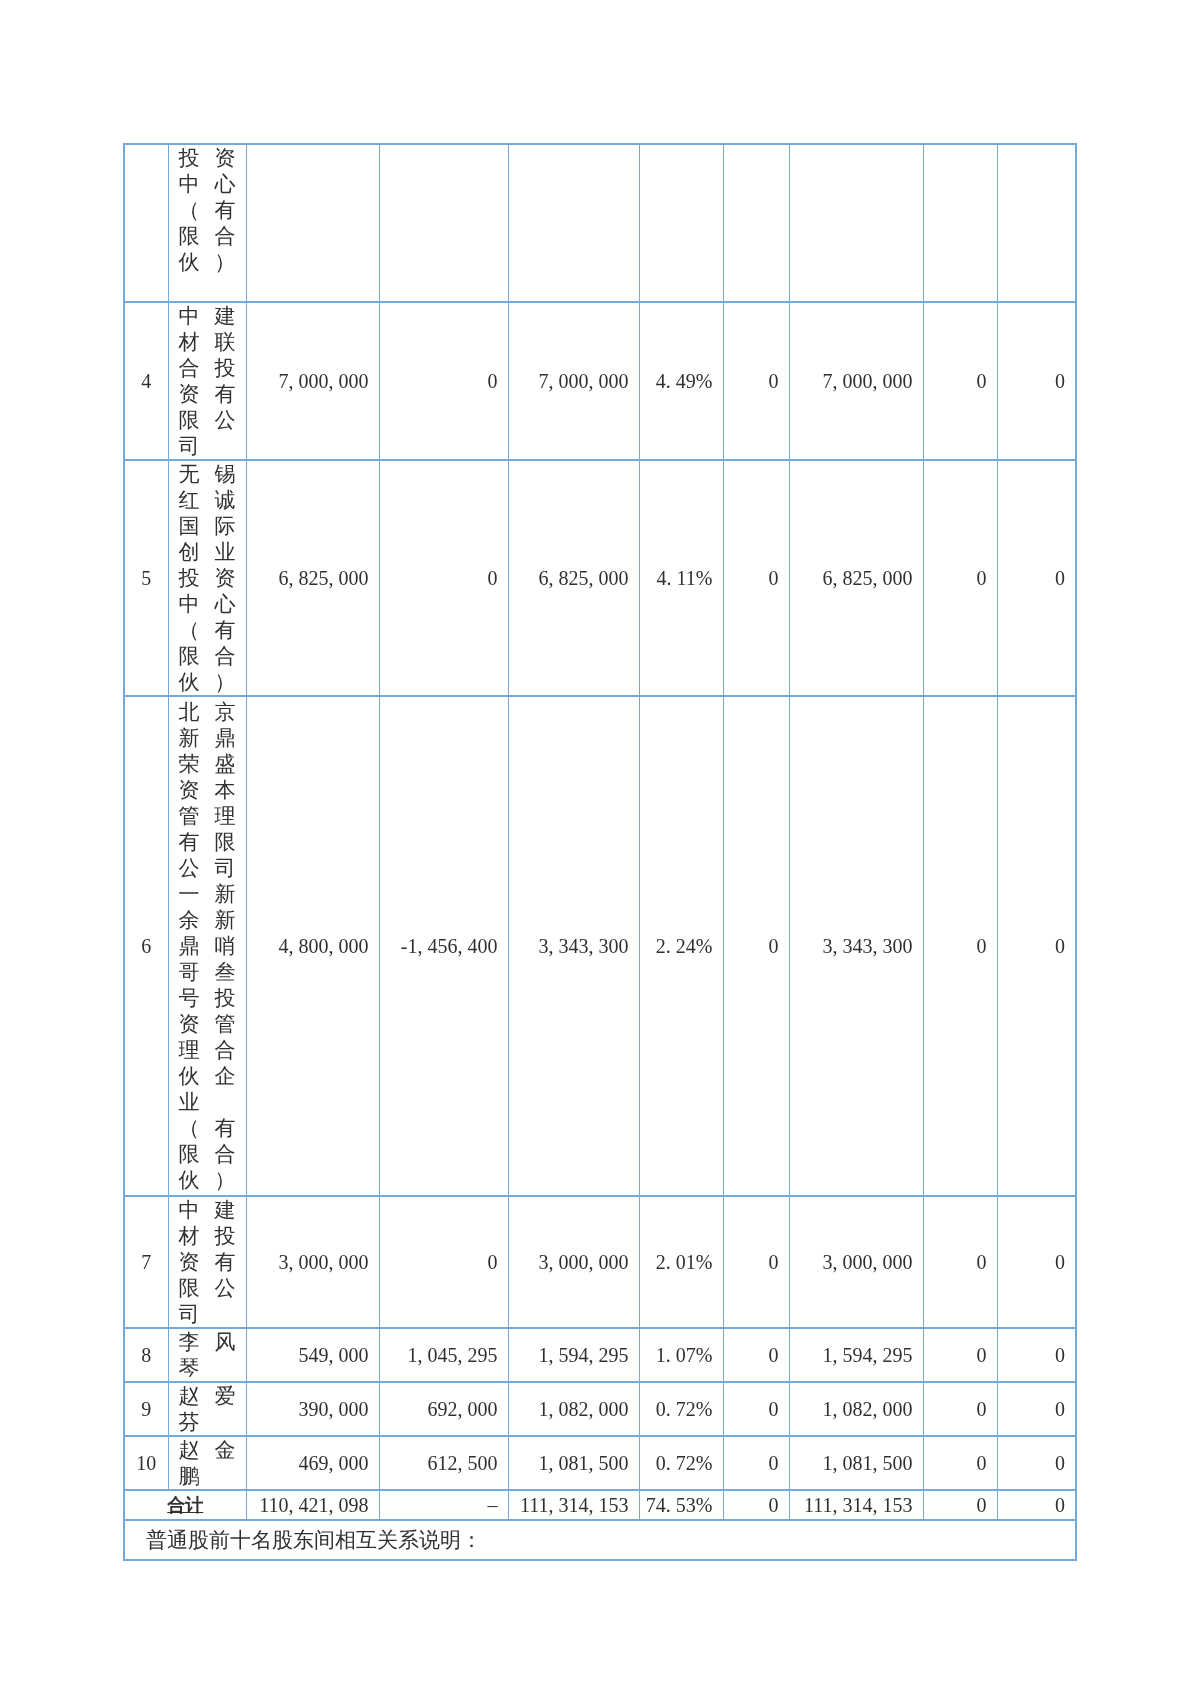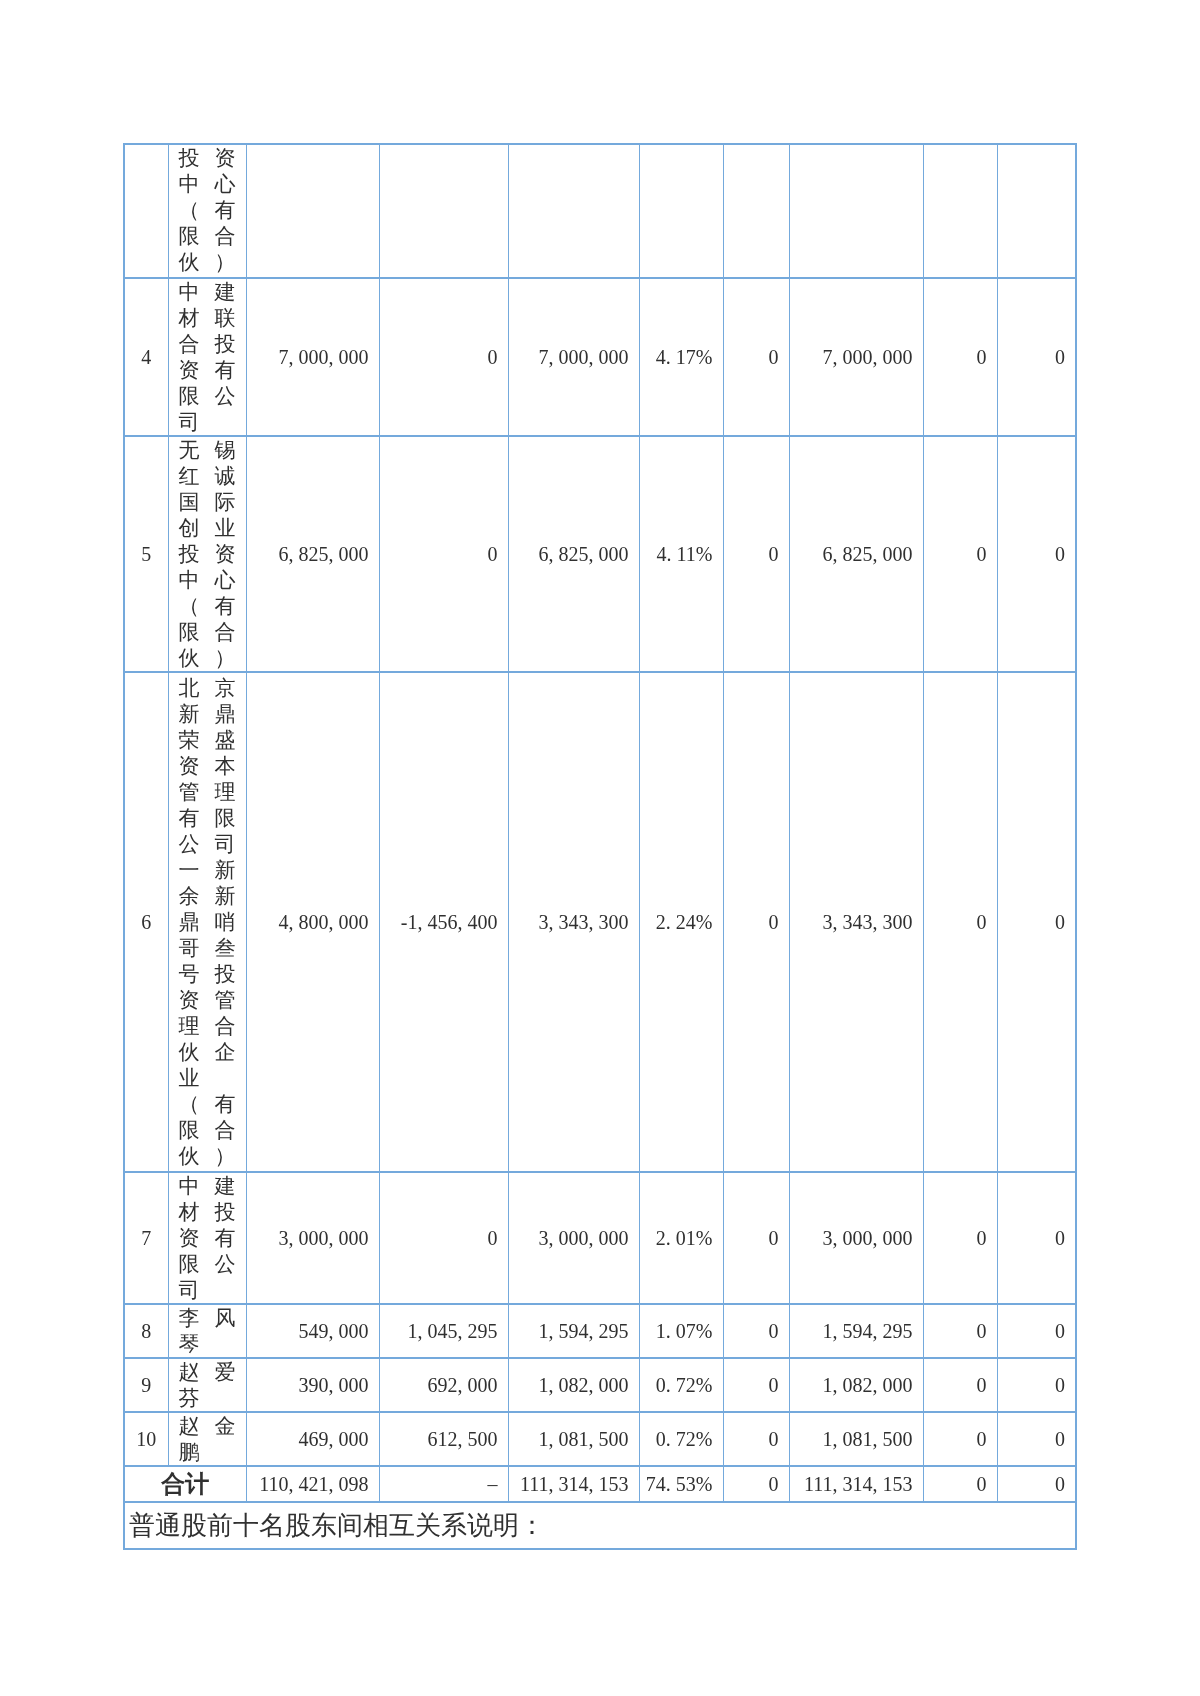--- a/index.html
+++ b/index.html
@@ -44,30 +44,31 @@
     padding: 0 10px;
     word-break: normal;
   }
   td.num {
     font-size: 20px;
     text-align: right;
     padding-right: 10px;
     white-space: nowrap;
   }
   td.total-label {
-    font-size: 24px;
+    font-size: 18px;
     font-weight: bold;
     text-align: center;
+    text-decoration: underline;
   }
   td.note-cell {
-    font-size: 26px;
+    font-size: 21px;
     text-align: center;
     text-align-last: left;
     vertical-align: top;
-    padding: 5px 4px;
+    padding: 5px 21px;
   }
 </style>
 </head>
 <body>
 
 <div class="page">
   <table class="shareholders">
     <colgroup>
       <col style="width:44px">
         <col style="width:78px">
@@ -75,40 +76,40 @@
         <col style="width:129px">
         <col style="width:131px">
         <col style="width:84px">
         <col style="width:66px">
         <col style="width:134px">
         <col style="width:74px">
         <col style="width:79px">
     </colgroup>
 
     <tbody>
-        <tr style="height:134px">
+        <tr style="height:158px">
       <td class="rank"></td>
       <td class="name" style="vertical-align:top">投资中心（有限合伙）</td>
       <td class="num"></td>
       <td class="num"></td>
       <td class="num"></td>
       <td class="num"></td>
       <td class="num"></td>
       <td class="num"></td>
       <td class="num"></td>
       <td class="num"></td>
     </tr>
 
     <tr style="height:156px">
       <td class="rank">4</td>
       <td class="name">中建材联合投资有限公司</td>
       <td class="num">7, 000, 000</td>
       <td class="num">0</td>
       <td class="num">7, 000, 000</td>
-      <td class="num">4. 17%</td>
+      <td class="num">4. 49%</td>
       <td class="num">0</td>
       <td class="num">7, 000, 000</td>
       <td class="num">0</td>
       <td class="num">0</td>
     </tr>
 
     <tr style="height:234px">
       <td class="rank">5</td>
       <td class="name">无锡红诚国际创业投资中心（有限合伙）</td>
       <td class="num">6, 825, 000</td>

